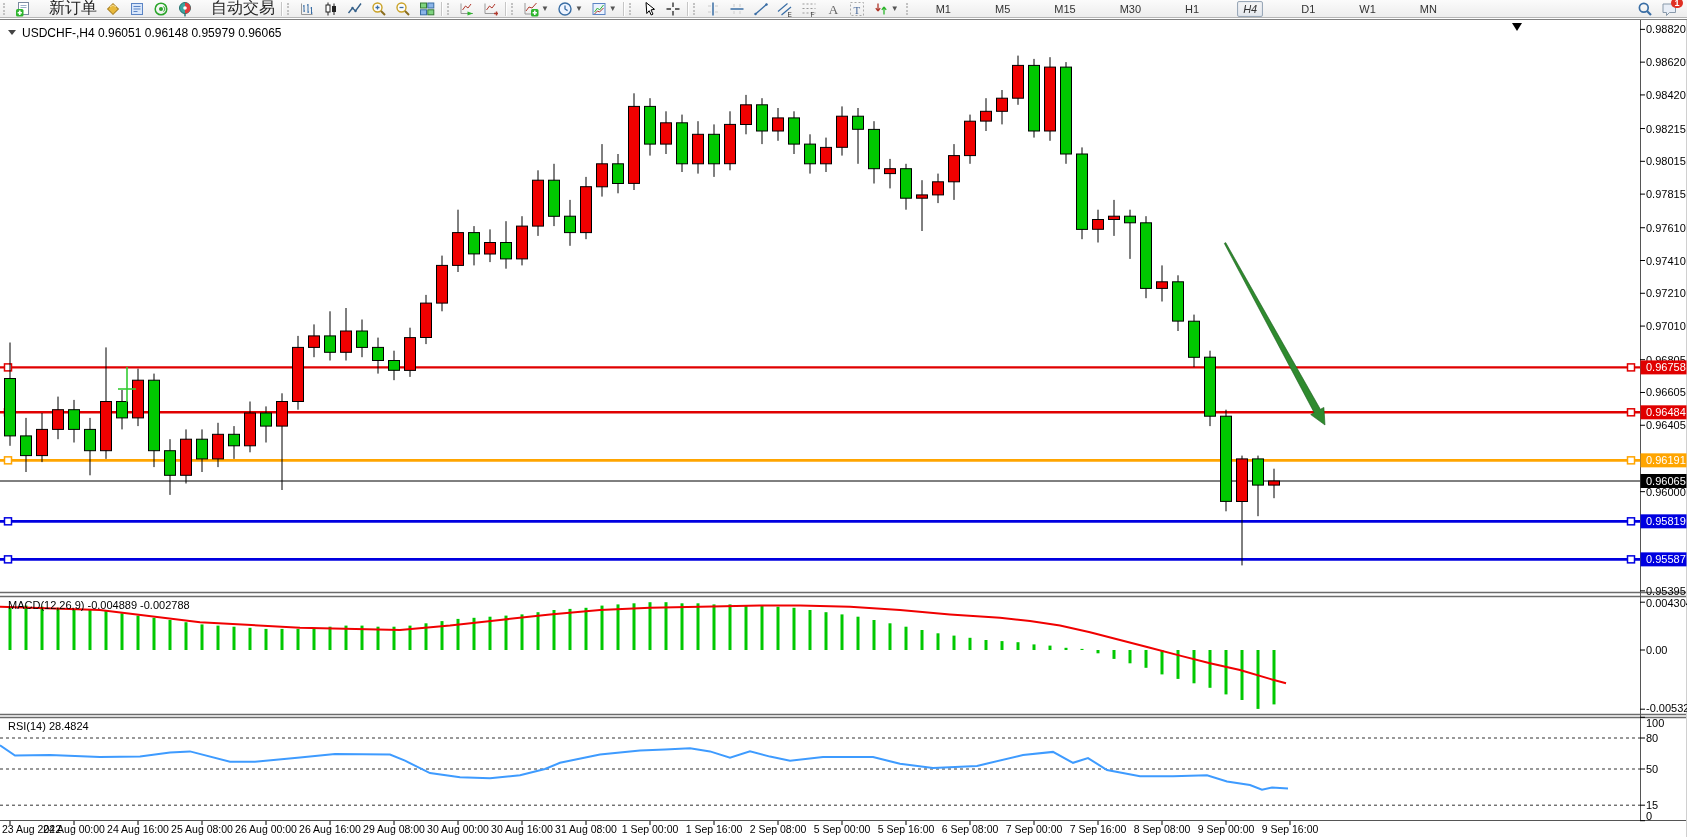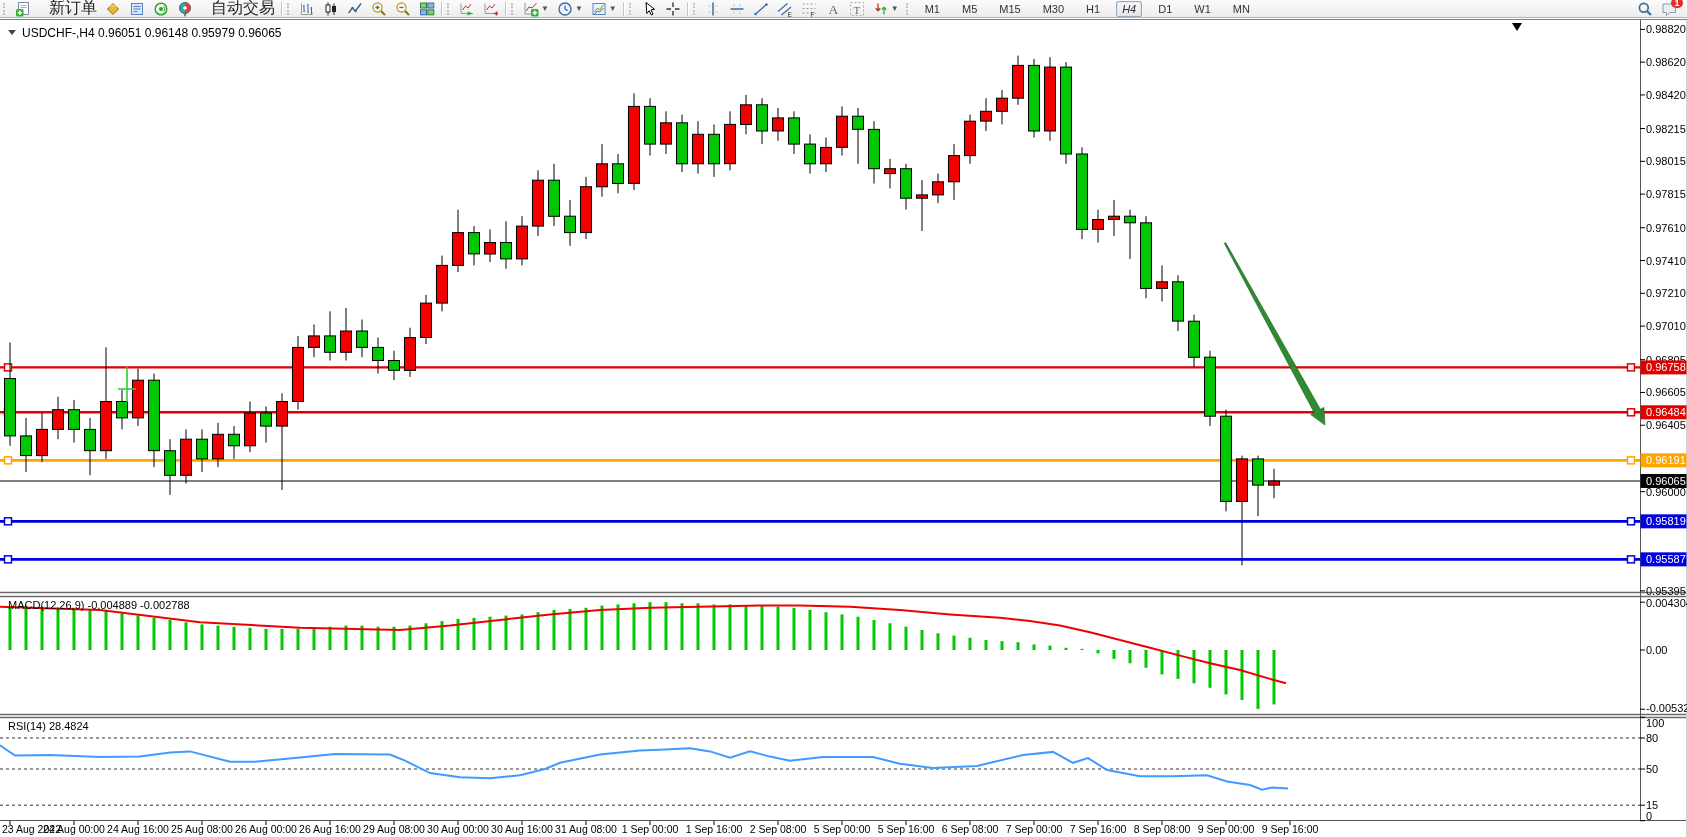--- a/index.html
+++ b/index.html
@@ -6,21 +6,21 @@
   #app{position:relative;width:1687px;height:837px;overflow:hidden;background:#fff;}
   .toolbar{position:absolute;left:0;top:0;width:1687px;height:18px;background:linear-gradient(#fbfbfb,#ededed);
     border-bottom:1px solid #b5b5b5;display:flex;align-items:center;box-sizing:border-box;z-index:5;}
   .tb-group{display:flex;align-items:center;height:18px;}
   .grip{width:4px;height:12px;margin:0 2px 0 3px;border-left:2px dotted #c2c2c2;}
   .sep{width:1px;height:14px;background:#c6c6c6;margin:0 2px;box-shadow:1px 0 0 #fff;}
   .tb-btn{display:flex;align-items:center;height:16px;padding:0 2px;margin:0 1px;border:1px solid transparent;border-radius:2px;cursor:default;}
   .tb-btn svg{display:block;}
   .tb-label{font-size:16px;color:#222;margin-left:18px;white-space:nowrap;}
   .dd{font-size:8px;color:#555;margin-left:2px;}
-  .tf-btn{font-size:11px;color:#333;padding:1px 5px;margin:0 5px;border:1px solid transparent;border-radius:2px;}
+  .tf-btn{font-size:11px;color:#333;padding:1px 5px;margin:0 16px;border:1px solid transparent;border-radius:2px;}
   .tf-btn.active{border:1px solid #9aa8b8;background:linear-gradient(#f6f6f6,#e4e8ee);box-shadow:inset 0 0 2px #cfd6e0;font-style:italic;}
   .tb-right{margin-left:auto;display:flex;align-items:center;padding-right:6px;}
   .badge-wrap{position:relative;}
   .badge{position:absolute;top:-3px;right:-4px;background:#e03023;color:#fff;font-size:9px;line-height:10px;
     min-width:10px;height:10px;border-radius:6px;text-align:center;padding:0 1px;font-weight:bold;}
   #chart-svg{position:absolute;left:0;top:0;}
 </style>
 </head>
 <body>
 <div id="app">

